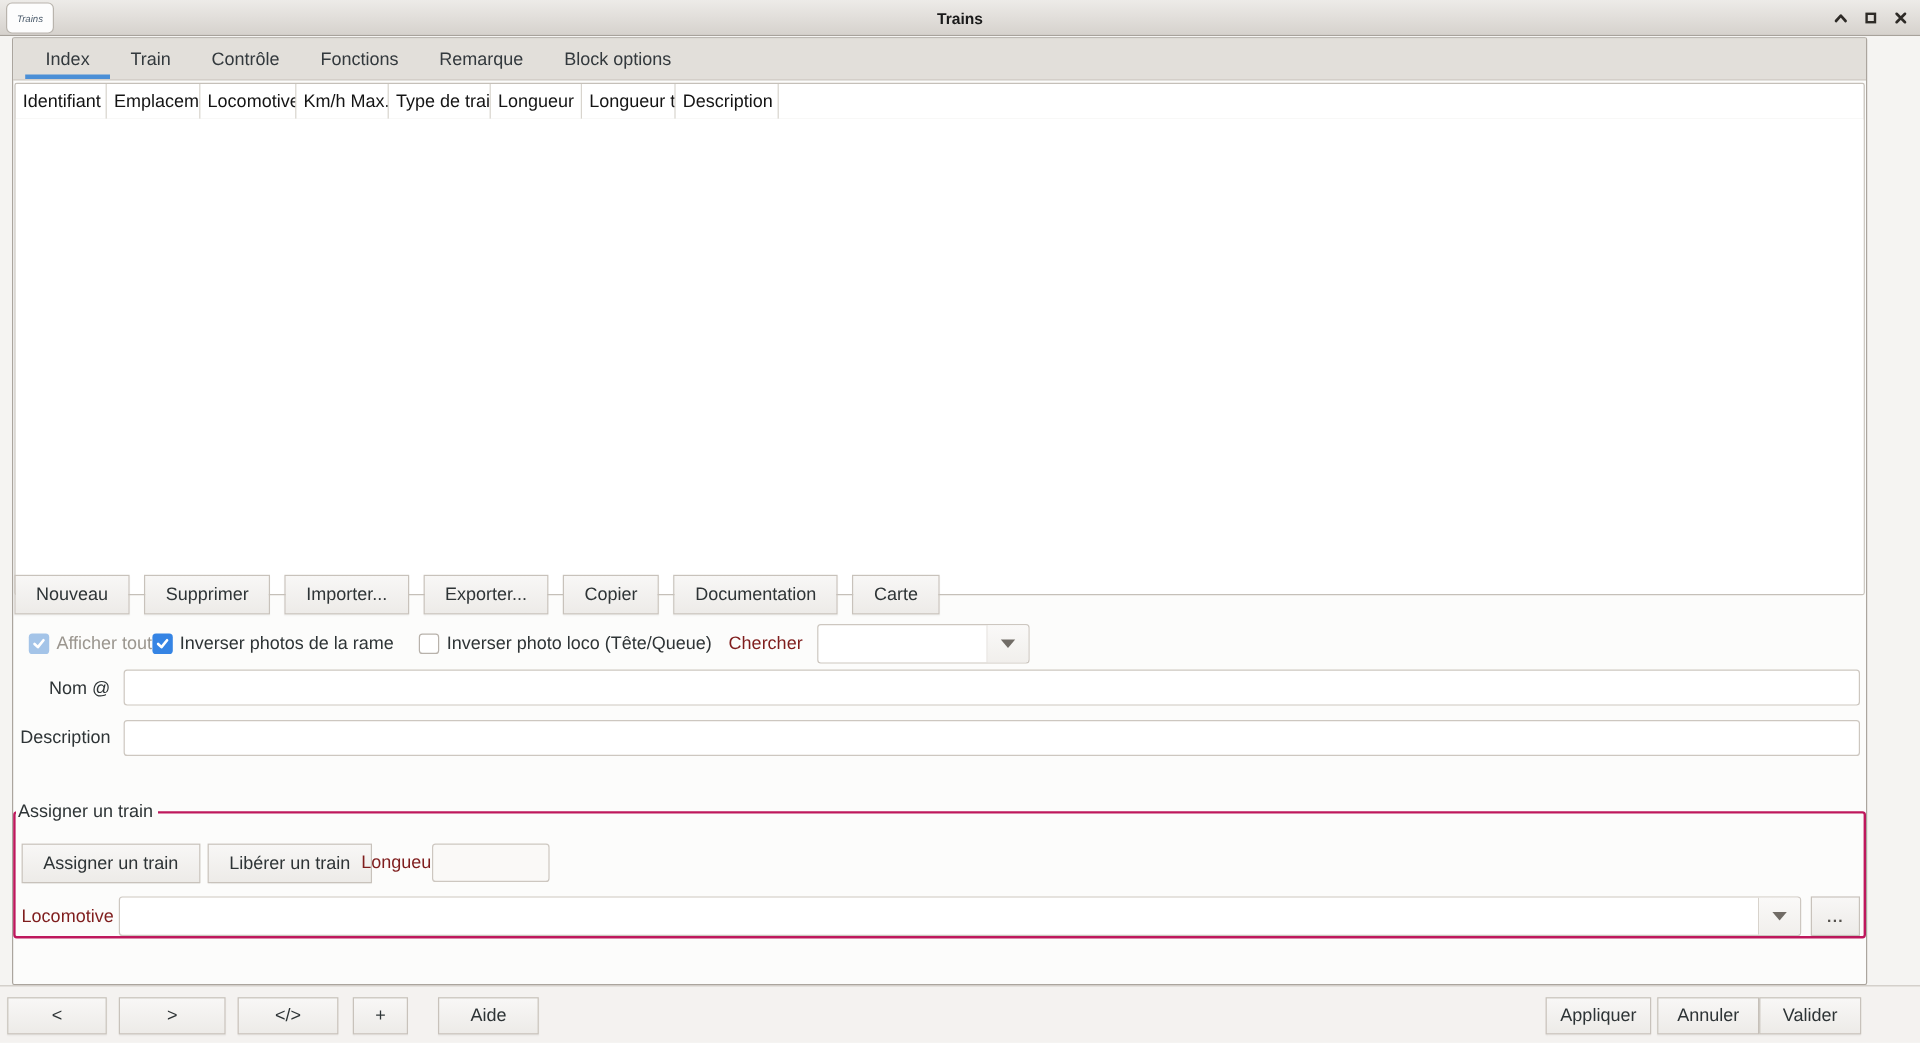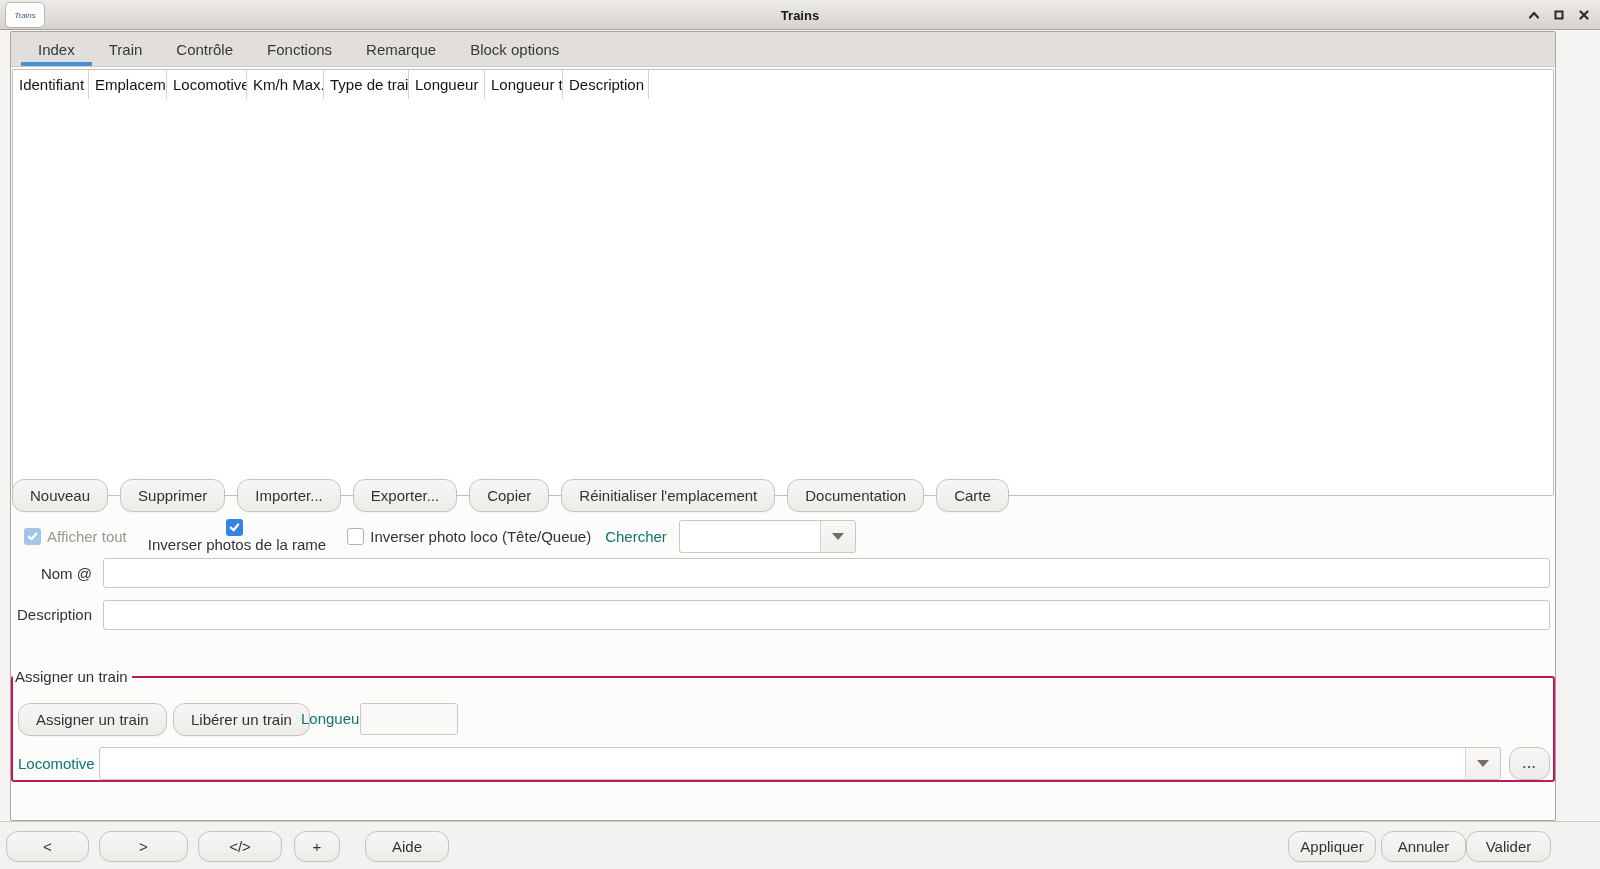--- a/index.html
+++ b/index.html
@@ -48,39 +48,39 @@
   .th{
     flex:0 0 auto;display:flex;align-items:center;padding:0 6px;box-sizing:border-box;
     border-right:1px solid #d8d4cd;color:#141414;white-space:nowrap;overflow:hidden;
   }
   .th.filler{flex:1 1 auto;border-right:none;}
   .tbody{position:absolute;left:0;right:0;top:29px;bottom:0;background:#fff;}
   
   .btn{
     display:inline-flex;align-items:center;justify-content:center;box-sizing:border-box;
     background:linear-gradient(to bottom,#f8f7f6,#edebe8);
-    border:1px solid #c8c2bb;border-radius:12px;color:#2e3436;
+    border:1px solid #c8c2bb;border-radius:0;color:#2e3436;
     font-family:"Liberation Sans",sans-serif;font-size:15px;
     box-shadow:0 1px 1px rgba(0,0,0,0.04);cursor:default;white-space:nowrap;
   }
   .actions-row{position:absolute;left:1px;top:447px;height:33px;display:flex;gap:12px;}
   .actions-row .btn{height:33px;padding:0 17px;}
   
   .filters-row{position:absolute;left:3px;top:487px;height:34px;display:flex;align-items:center;}
   .cbwrap{display:flex;align-items:center;cursor:default;}
   .cb{
     width:17px;height:17px;border-radius:3px;box-sizing:border-box;margin-right:6px;
     display:flex;align-items:center;justify-content:center;flex:0 0 auto;
   }
   .cb.checked{background:#3584e4;}
   .cb.checked.dim{background:#a4c4e8;}
   .cb.unchecked{background:#ffffff;border:1px solid #b8b2ab;}
   .cblabel{color:#2e3436;}
   .cblabel.dim{color:#9b968f;}
-  .static-label{color:#0f766e;}
+  .static-label{color:#7f1d1d;}
   .combo{
     position:relative;background:#ffffff;border:1px solid #cdc7c0;border-radius:3px;
     box-sizing:border-box;
   }
   .combo .arrow-seg{
     position:absolute;right:0;top:0;bottom:0;width:34px;
     background:linear-gradient(to bottom,#faf9f8,#f1efec);
     border-left:1px solid #d8d3cc;border-radius:0 3px 3px 0;
     display:flex;align-items:center;justify-content:center;
   }
@@ -161,35 +161,34 @@
     </div>
     <div class="tbody"></div>
   </div>
 
   <div class="actions-row">
     <div class="btn">Nouveau</div>
     <div class="btn">Supprimer</div>
     <div class="btn">Importer...</div>
     <div class="btn">Exporter...</div>
     <div class="btn">Copier</div>
-    <div class="btn">Réinitialiser l'emplacement</div>
     <div class="btn">Documentation</div>
     <div class="btn">Carte</div>
   </div>
 
   <div class="filters-row">
     <div class="cbwrap" style="margin-left:10px;">
       <span class="cb checked dim">
         <svg width="13" height="13" viewBox="0 0 14 14">
             <path d="M3 7.2 L6 10 L11 3.8" fill="none" stroke="#ffffff" stroke-width="2.4" stroke-linecap="round" stroke-linejoin="round"></path>
           </svg>
       </span>
       <span class="cblabel dim">Afficher tout</span>
     </div>
-    <div class="cbwrap" style="margin-left:21px;flex-direction:column;">
+    <div class="cbwrap" style="">
       <span class="cb checked">
         <svg width="13" height="13" viewBox="0 0 14 14">
             <path d="M3 7.2 L6 10 L11 3.8" fill="none" stroke="#ffffff" stroke-width="2.4" stroke-linecap="round" stroke-linejoin="round"></path>
           </svg>
       </span>
       <span class="cblabel">Inverser photos de la rame</span>
     </div>
     <div class="cbwrap" style="margin-left:21px;">
       <span class="cb unchecked"></span>
       <span class="cblabel">Inverser photo loco (Tête/Queue)</span>

